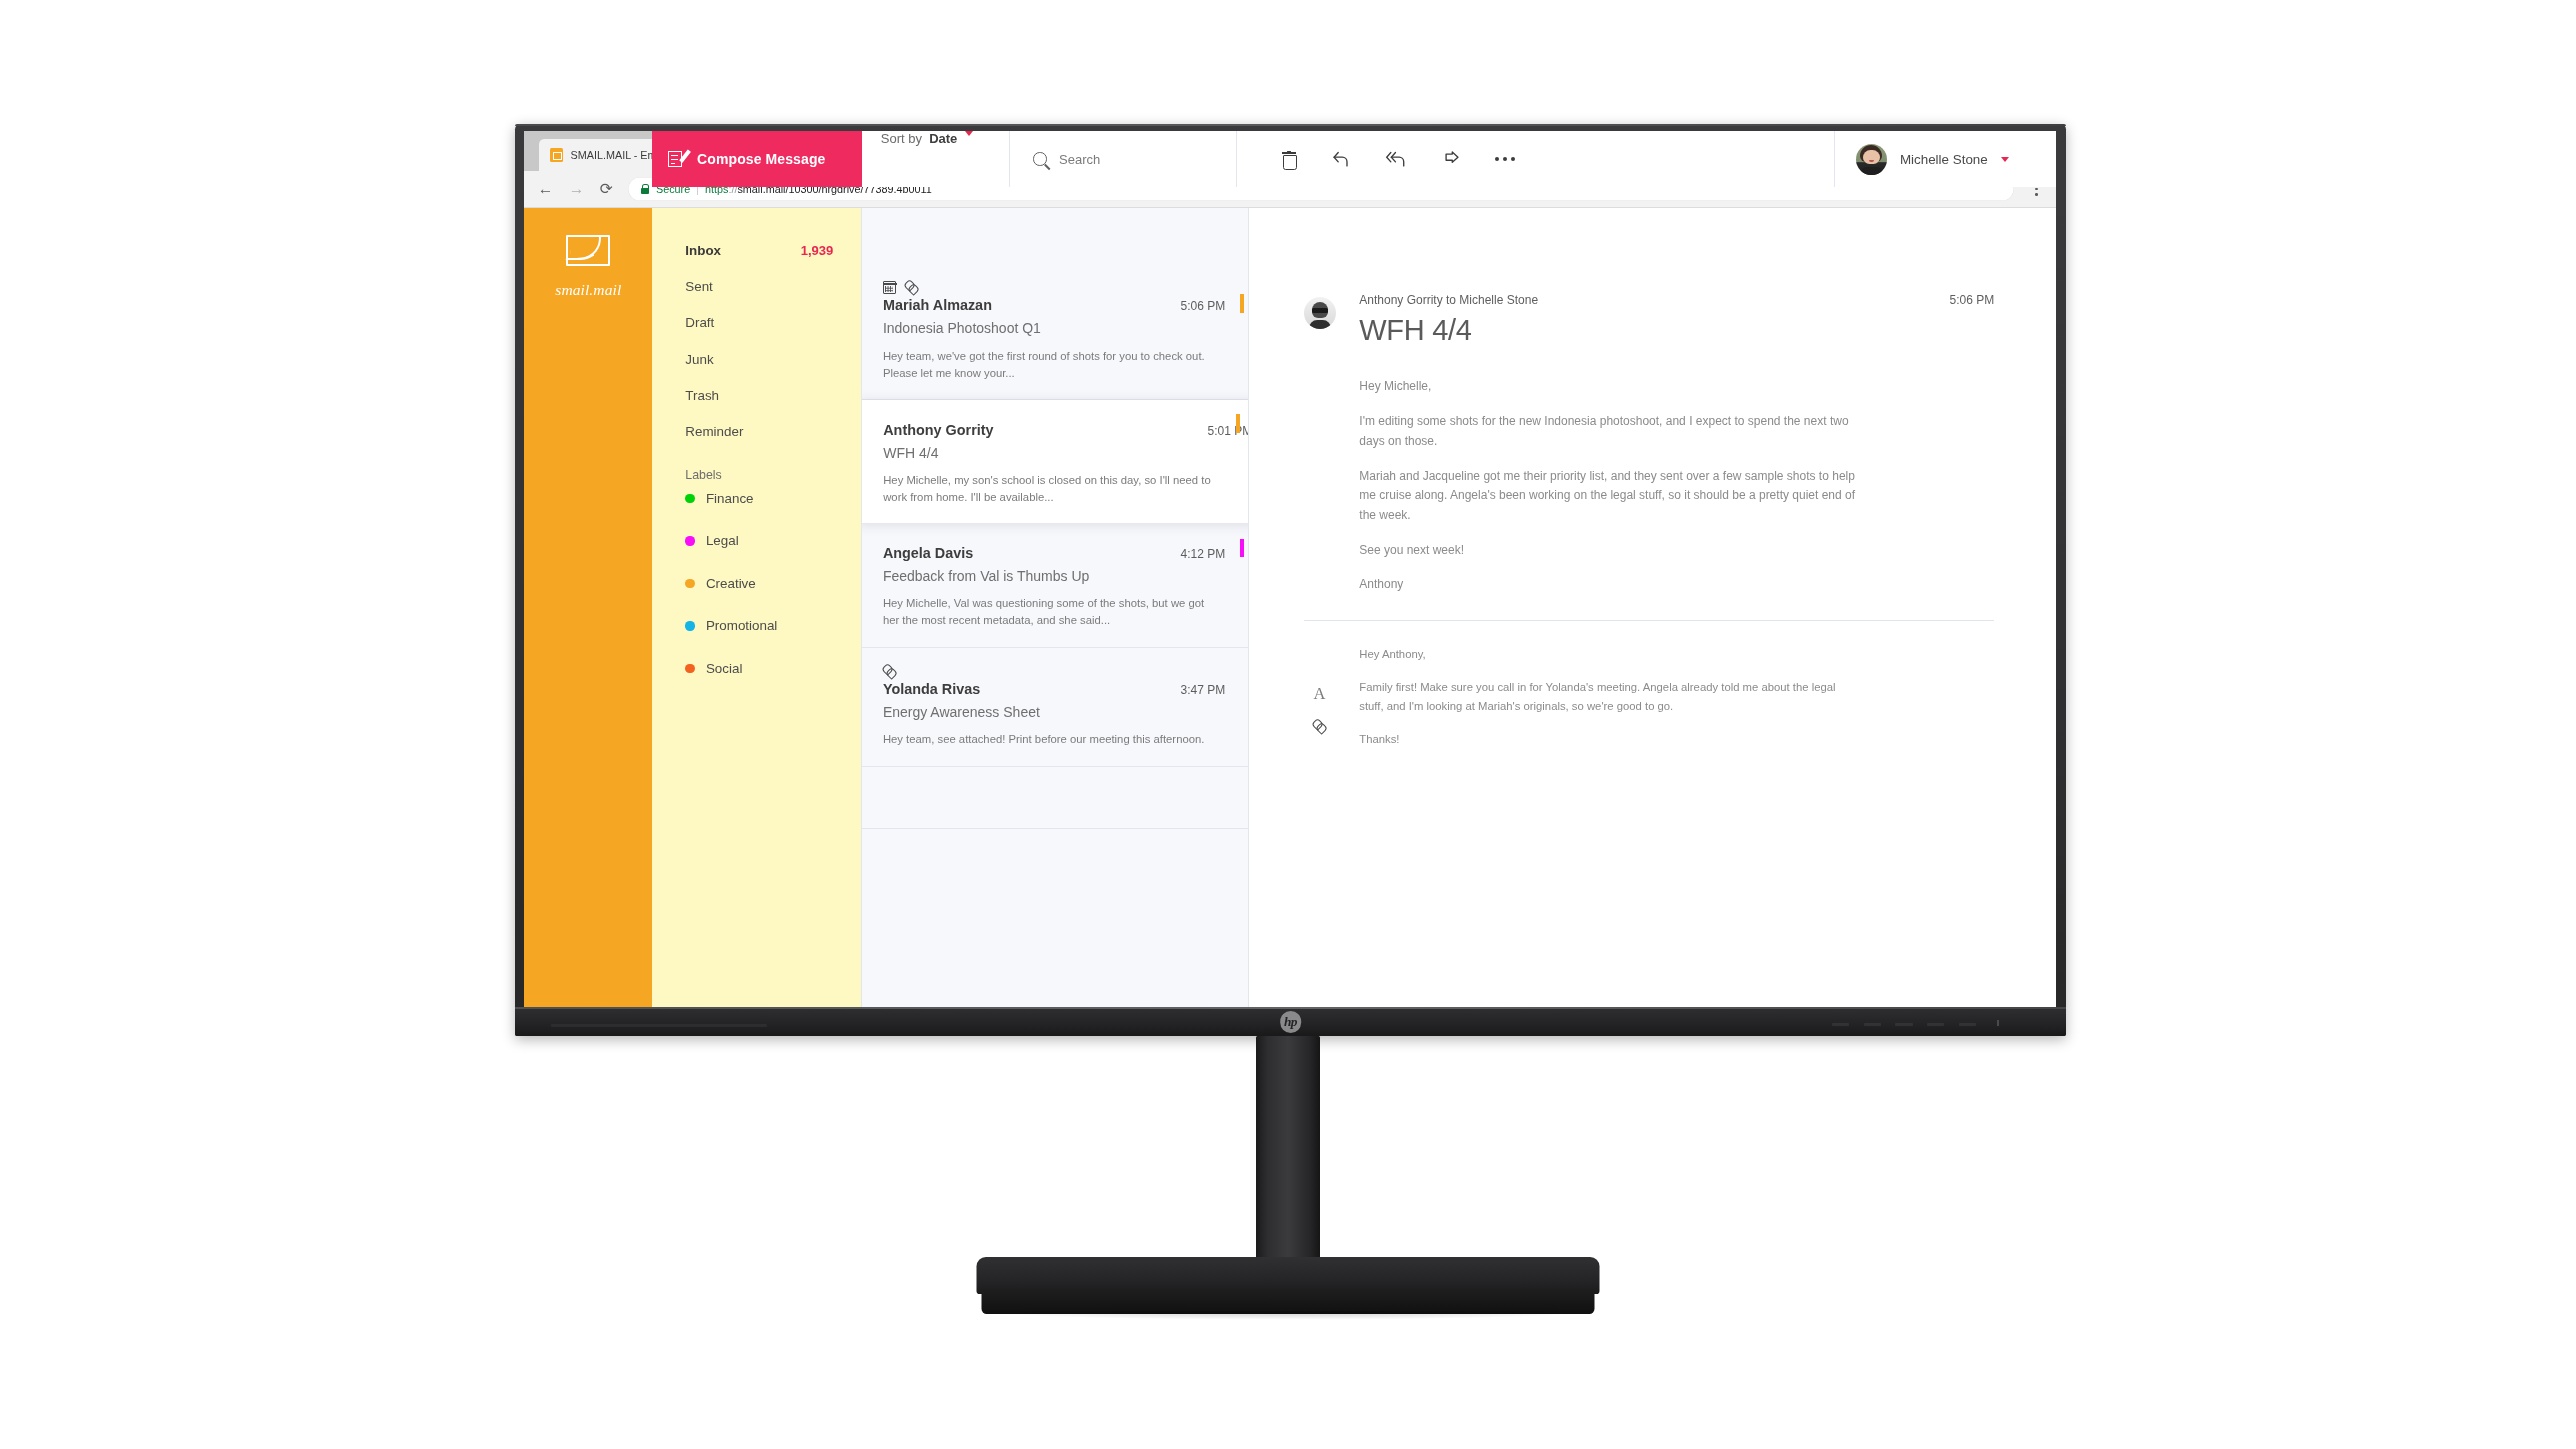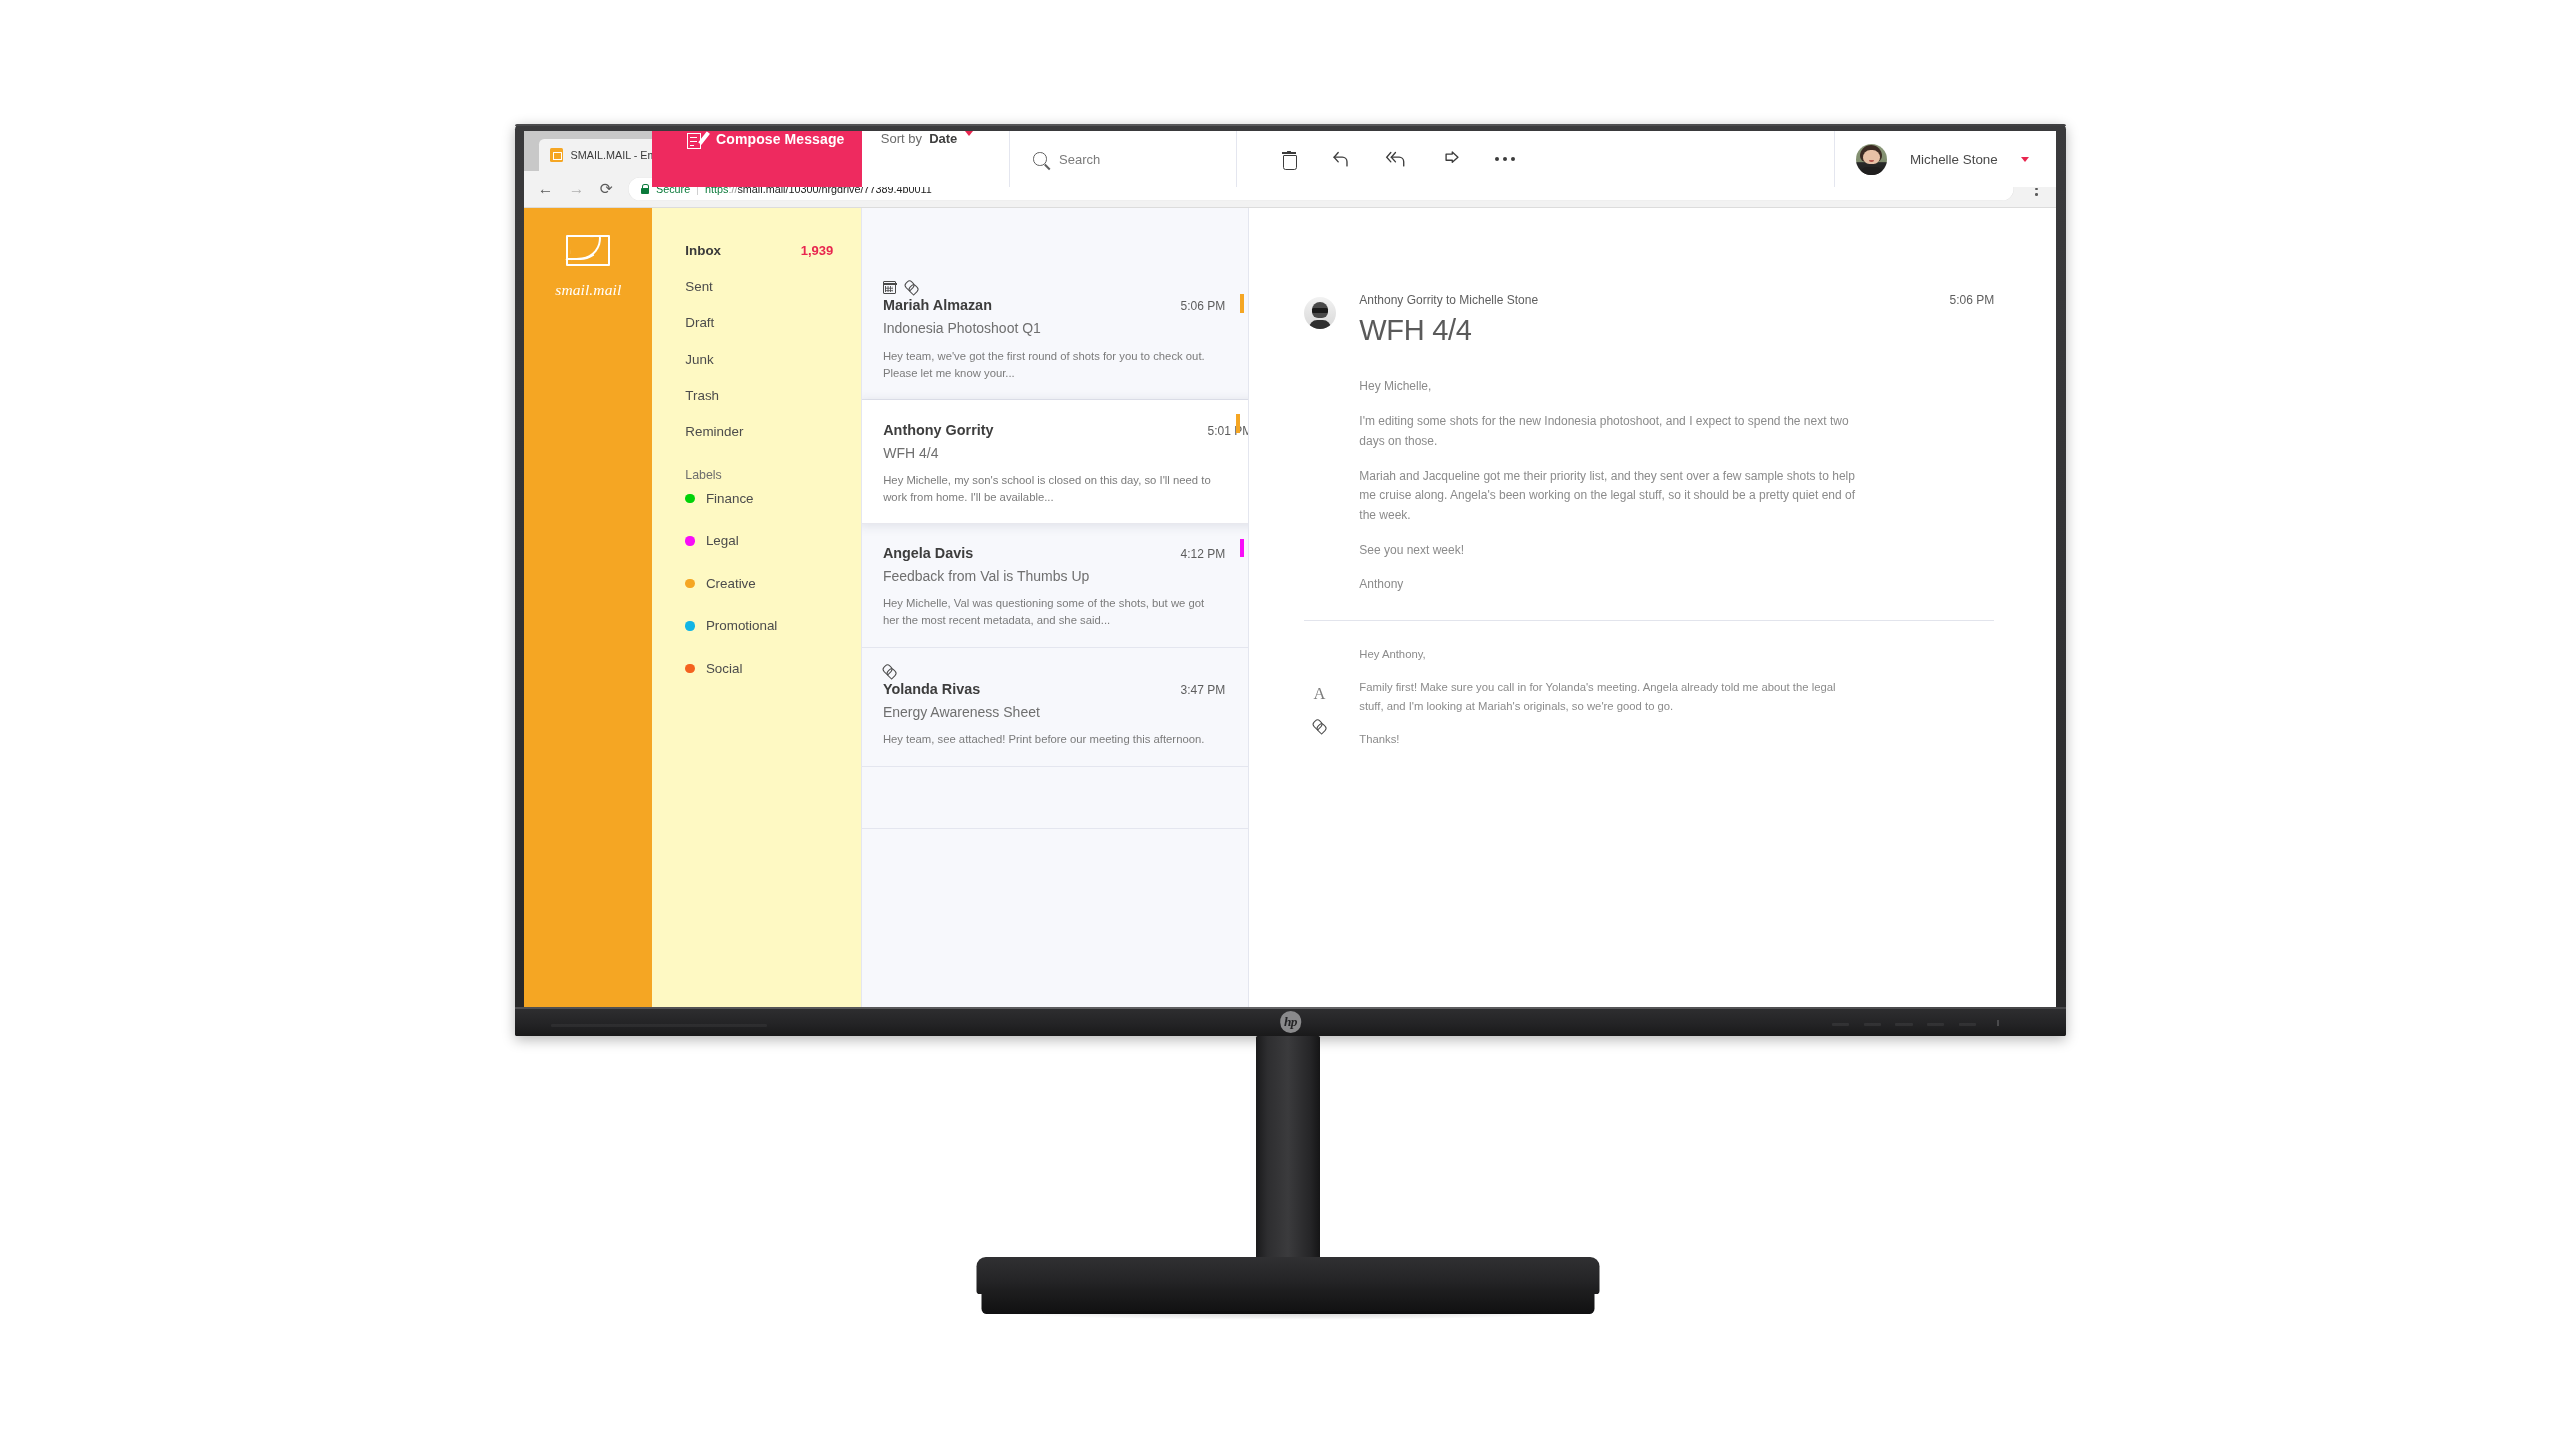--- a/index.html
+++ b/index.html
@@ -163,22 +163,22 @@
   .labels-head { padding: 13.4px 29px 3.1px; font-size: 12.4px; color:#6d6d6d; }
   .label-item { display:flex; align-items:center; gap: 11.3px; padding: 0 29px; height: 26px; margin-bottom: 16.5px; cursor:pointer; }
   .dot { width: 9.3px; height: 9.3px; border-radius:50%; flex:none; }
   .label-text { font-size: 13.4px; color:#4c4c4c; }
 
   .headerbar {
     position:absolute; left: 128px; right: 0; top: 0; height: 56px;
     display:flex; align-items:stretch; z-index:3; background: #fff;
   }
   .compose {
-    width: 210px; background:#ee2a5f; color:#fff; display:flex; gap: 11.3px;
-    padding-left: 35px; cursor:pointer; flex:none;
+    width: 210px; background:#ee2a5f; color:#fff; display:flex; align-items:center; gap: 11.3px;
+    padding-left: 16px; cursor:pointer; flex:none;
   }
   .compose-icon { width: 17.5px; height: 19.6px; position:relative; flex:none; }
   .compose-icon .sheet { position:absolute; left:0; top:1.5px; width:13.4px; height:16.5px; border:1.3px solid #fff; }
   .compose-icon .l1, .compose-icon .l2, .compose-icon .l3 { position:absolute; left:2.6px; width:7.2px; height:1px; background:#fff; }
   .compose-icon .l1 { top:5.7px; } .compose-icon .l2 { top:9.8px; } .compose-icon .l3 { top:14px; width:4.6px; }
   .compose-icon .pen {
     position:absolute; right:-0.5px; top:0px; width: 3.6px; height: 14.4px; background:#fff;
     transform: rotate(38deg); border-radius: 0.5px;
   }
   .compose-label { font-size: 14px; font-weight:700; letter-spacing:0.1px; }
@@ -200,21 +200,21 @@
   .tool { cursor:pointer; color:#3c3c3c; display:flex; align-items:center; justify-content:center; }
   .ic-trash { width: 13.4px; height: 16.5px; position:relative; }
   .ic-trash::before { content:""; position:absolute; left:1px; top:3.6px; width:11.3px; height:13px; border:1.3px solid #3c3c3c; border-radius:1px 1px 2.6px 2.6px; }
   .ic-trash::after { content:""; position:absolute; left:0; top:1.5px; width:13.4px; height:1.3px; background:#3c3c3c; }
   .ic-trash i { position:absolute; left:5.2px; top:0; width:3.6px; height:2.6px; border:1.3px solid #3c3c3c; border-bottom:none; border-radius:1px 1px 0 0; }
   .arrow-svg { display:block; }
   .dots3 { display:flex; gap:4.1px; }
   .dots3 i { width: 4.1px; height: 4.1px; border-radius:50%; background:#3c3c3c; display:block; }
 
   .userbox {
-    width: 222px; flex:none; border-left:0.5px solid #e4e6ef; display:flex; align-items:center; gap: 23px;
+    width: 222px; flex:none; border-left:0.5px solid #e4e6ef; display:flex; align-items:center; gap: 13px;
     padding-left: 20.6px; cursor:pointer;
   }
   .avatar-user {
     width: 31px; height: 31px; border-radius:50%; flex:none; overflow:hidden; position:relative;
     background: radial-gradient(circle at 50% 34%, #e8c9b0 0 24%, rgba(0,0,0,0) 25%), linear-gradient(180deg,#8e9b7c 0%,#7e8b6c 58%,#2a2a2a 60%,#1d1d1d 100%);
   }
   .avatar-user::before {
     content:""; position:absolute; left: 4.6px; top: 1px; width: 21.6px; height: 17.5px;
     background:#3b2a22; border-radius: 11.3px 11.3px 6.2px 6.2px;
   }

